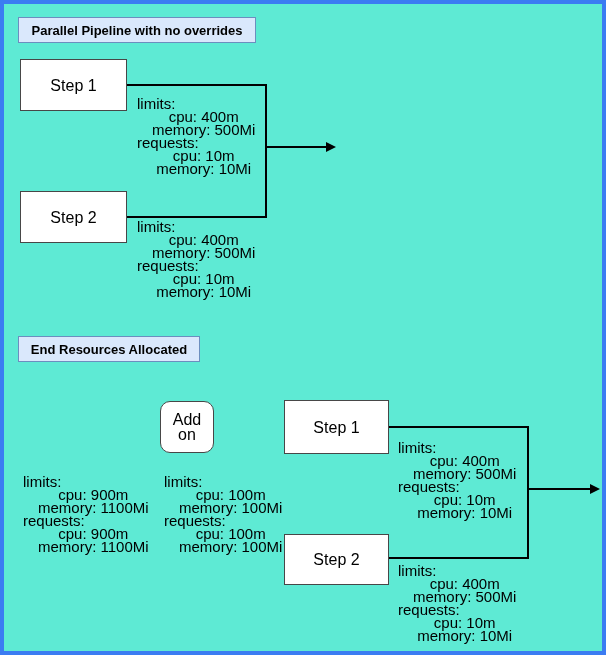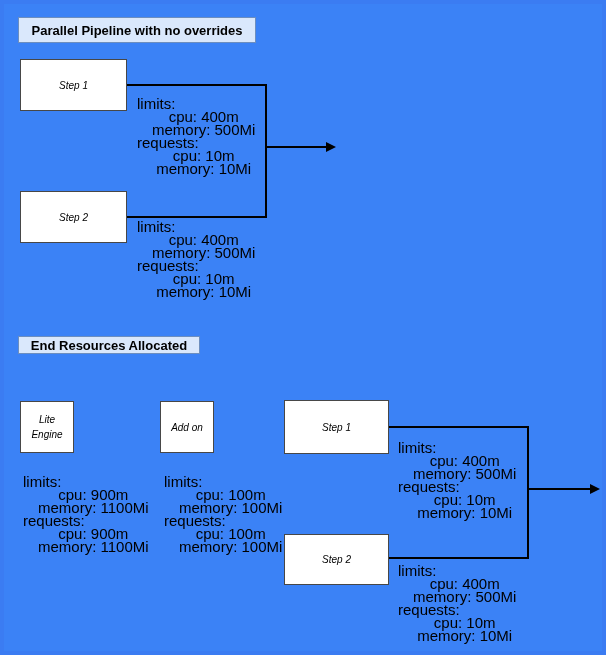--- a/index.html
+++ b/index.html
@@ -1,21 +1,21 @@
 <!DOCTYPE html>
 <html><head>
 <meta charset="utf-8">
 <style>
   html,body{margin:0;padding:0;background:#fff;}
   .page{
     position:relative;
     width:606px;height:655px;
     box-sizing:border-box;
     border:4px solid #3b7cf2;
-    background:#3b82f6;
+    background:#5eead4;
     font-family:"Liberation Sans", sans-serif;
     color:#000;
     overflow:hidden;
   }
   .title-box{
     position:absolute;
     box-sizing:border-box;
     background:#dae8fc;
     border:1px solid #6c8ebf;
     font-size:13px;
@@ -23,27 +23,26 @@
     display:flex;
     align-items:center;
     justify-content:center;
     white-space:nowrap;
   }
   .node{
     position:absolute;
     box-sizing:border-box;
     background:#ffffff;
     border:1.5px solid #474747;
-    font-size:10px;
+    font-size:16px;
     line-height:15px;
     display:flex;
     align-items:center;
     justify-content:center;
     text-align:center;
-    font-style:italic;
   }
   .node .lbl{display:block;width:100%;padding:0 4px;}
   .res{
     position:absolute;
     font-size:15px;
     line-height:13px;
     white-space:nowrap;
   }
   .res .ind{padding-left:15px;text-align:center;}
   .hline,.vline{position:absolute;background:#000;}
@@ -89,27 +88,24 @@
     <div class="ind">cpu: 10m</div>
     <div class="ind">memory: 10Mi</div>
   </div>
 
   <div class="hline" style="left:123px;top:80px;width:140px;"></div>
   <div class="vline" style="left:261px;top:80px;height:134px;"></div>
   <div class="hline" style="left:123px;top:212px;width:140px;"></div>
   <div class="hline" style="left:262px;top:142px;width:61px;"></div>
   <div class="arrowhead" style="left:322px;top:138px;"></div>
 
-  <div class="title-box" style="left:14px;top:332px;width:182px;height:18px;">End Resources Allocated</div>
+  <div class="title-box" style="left:14px;top:332px;width:182px;height:26px;">End Resources Allocated</div>
 
-  <div class="node" style="left:16px;top:397px;width:54px;height:52px;">
-    <span class="lbl">Lite Engine</span>
-  </div>
 
-  <div class="node" style="left:156px;top:397px;width:54px;height:52px;">
+  <div class="node" style="left:156px;top:397px;width:54px;height:52px;border-radius:10px;">
     <span class="lbl">Add on</span>
   </div>
 
   <div class="res" style="left:19px;top:471px;">
     <div>limits:</div>
     <div class="ind">cpu: 900m</div>
     <div class="ind">memory: 1100Mi</div>
     <div>requests:</div>
     <div class="ind">cpu: 900m</div>
     <div class="ind">memory: 1100Mi</div>

